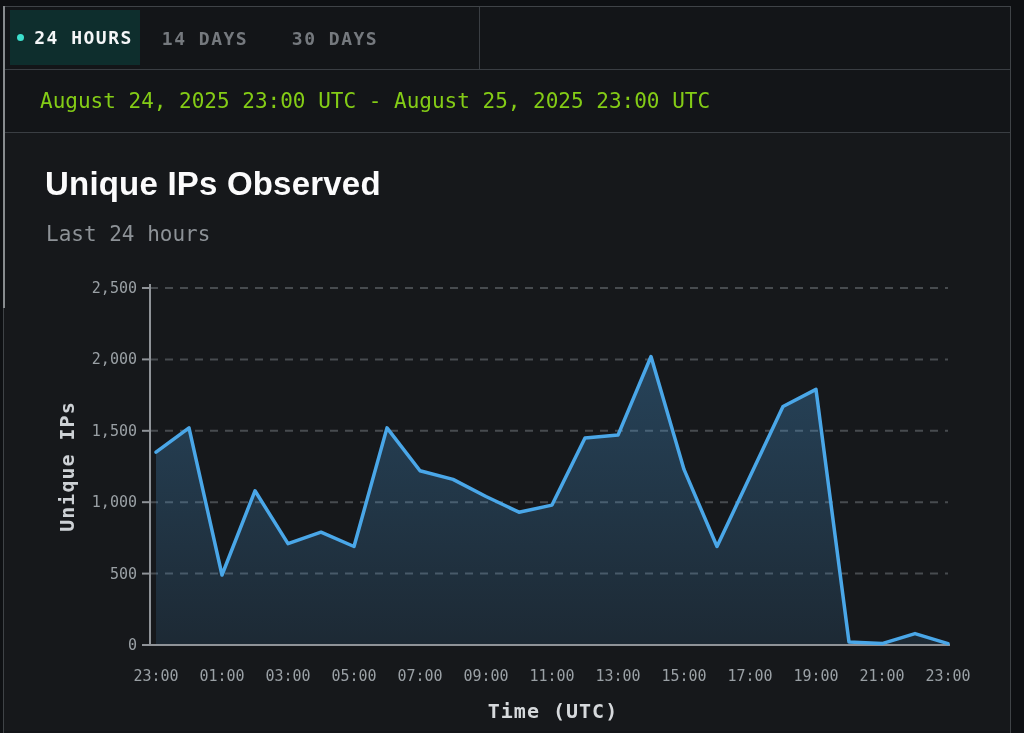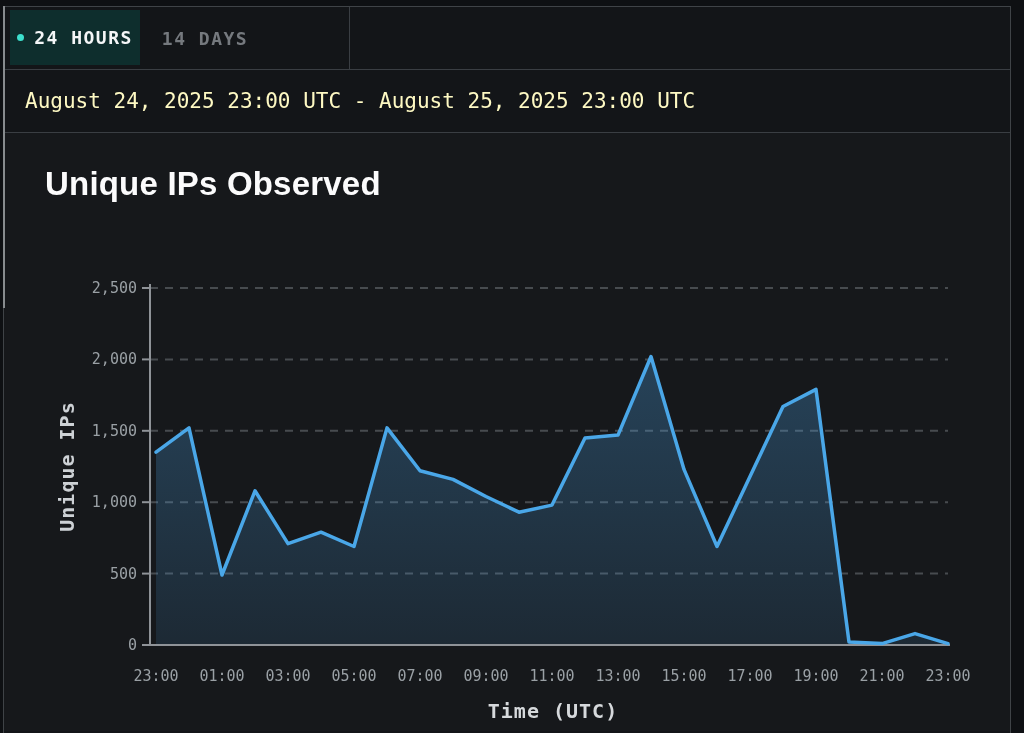--- a/index.html
+++ b/index.html
@@ -12,21 +12,21 @@
   
   .tabrow{position:relative;height:62px;border-bottom:1px solid #3a3e43;display:flex;align-items:stretch;}
   .tabgroup{display:flex;align-items:stretch;border-right:1px solid #3a3e43;padding-right:79px;}
   .tab{width:130px;display:flex;align-items:center;justify-content:center;
        font-size:18px;font-weight:bold;letter-spacing:1.5px;color:#75797e;cursor:pointer;}
   .tab.active{background:#0e2e2d;color:#f4f6f7;margin:3px 0 4px 6px;}
   .dot{width:7px;height:7px;border-radius:50%;background:#3ce0cd;margin-right:10px;flex:0 0 auto;}
 
   
   .daterow{height:62px;border-bottom:1px solid #3a3e43;display:flex;align-items:center;
-           padding-left:21px;font-size:21px;color:#fef9c3;}
+           padding-left:36px;font-size:21px;color:#84cc16;}
 
   
   .card{position:relative;height:598px;background:#16181b;}
   .card-title{position:absolute;left:41px;top:32px;margin:0;
               font-family:"Liberation Sans",sans-serif;font-size:33px;font-weight:bold;
               color:#fbfbfc;letter-spacing:0.2px;}
   .card-subtitle{position:absolute;left:42px;top:89px;font-size:21px;color:#8d9297;}
 
   .chart-svg{position:absolute;left:0;top:0;width:1024px;height:733px;pointer-events:none;z-index:5;}
 </style>
@@ -38,29 +38,33 @@
 
     <div class="tabrow">
       <div class="tabgroup">
         <div class="tab active">
           <span class="dot"></span>
           <span>24 HOURS</span>
         </div>
         <div class="tab">
           <span>14 DAYS</span>
         </div>
+        <div class="tab">
+          <span>30 DAYS</span>
+        </div>
       </div>
     </div>
 
     <div class="daterow">
       <span>August 24, 2025 23:00 UTC - August 25, 2025 23:00 UTC</span>
     </div>
 
     <div class="card">
       <h1 class="card-title">Unique IPs Observed</h1>
+      <div class="card-subtitle">Last 24 hours</div>
     </div>
 
   </div>
 
   <svg class="chart-svg" id="chart" viewBox="0 0 1024 733">
       <defs>
         <linearGradient id="ag" gradientUnits="userSpaceOnUse" x1="0" y1="288" x2="0" y2="645">
         <stop offset="0" stop-color="rgba(77,167,235,0.34)"></stop>
         <stop offset="1" stop-color="rgba(77,167,235,0.12)"></stop>
         </linearGradient>

